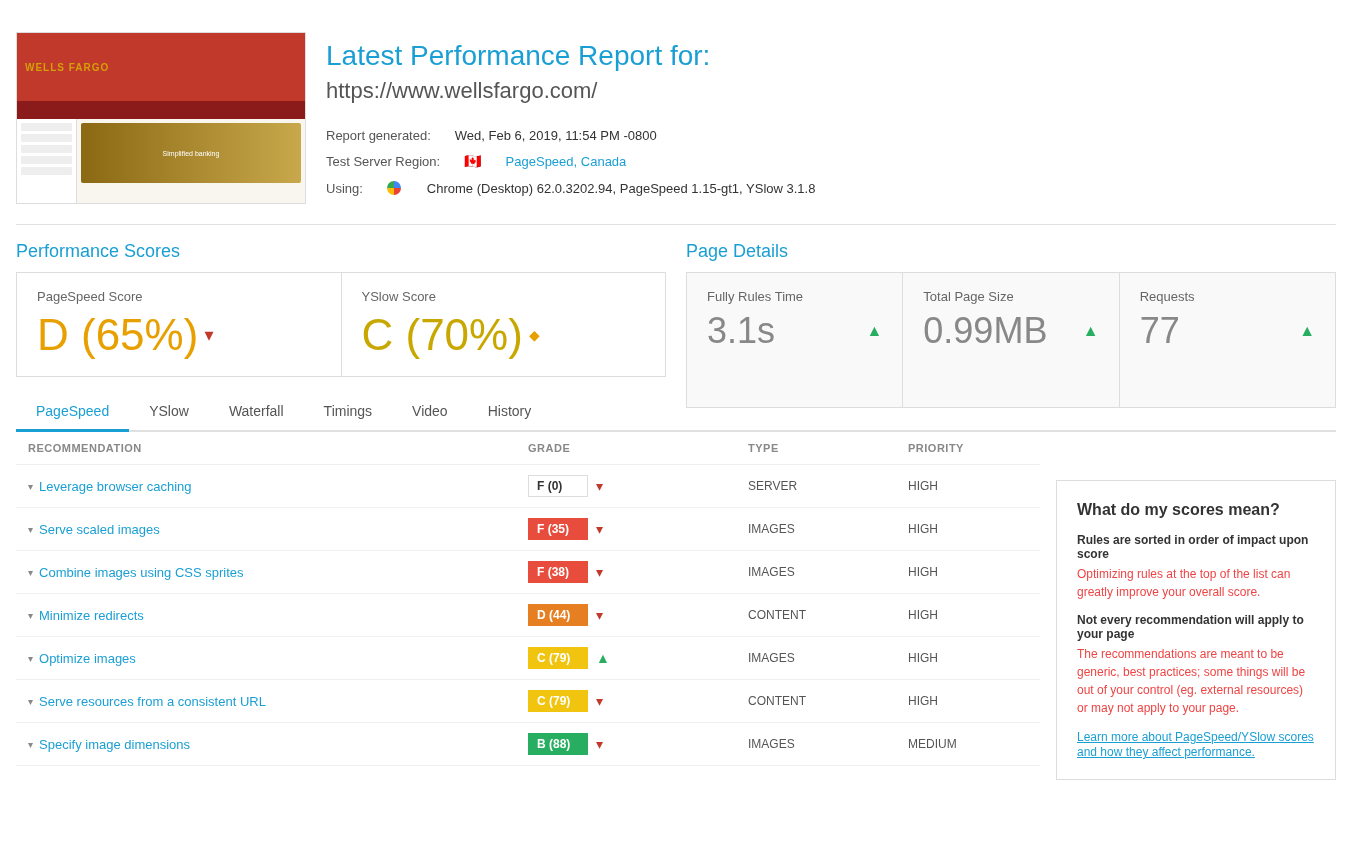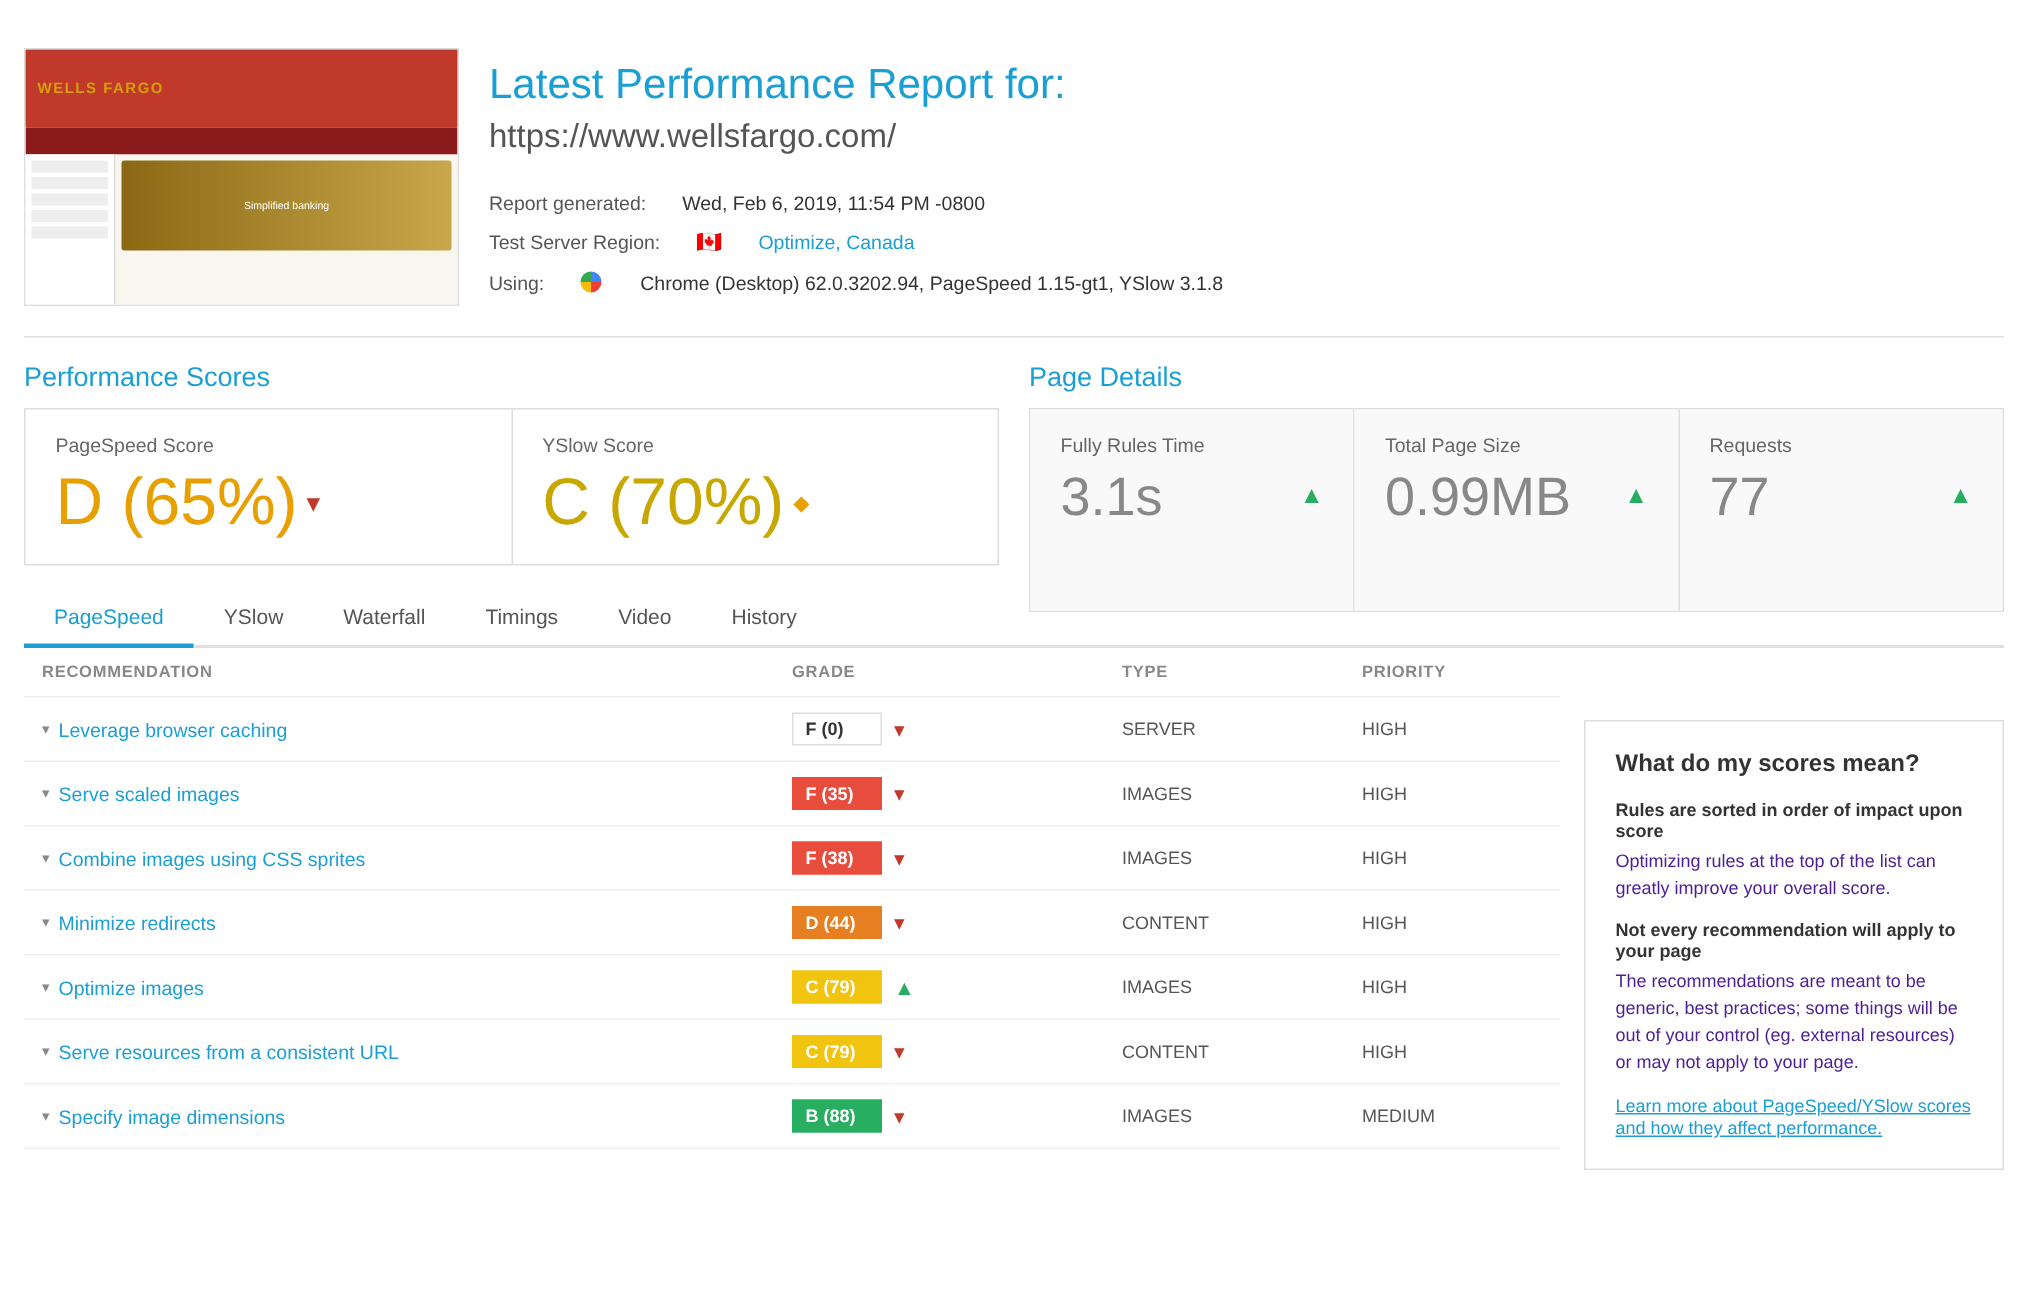--- a/index.html
+++ b/index.html
@@ -4,21 +4,21 @@
   <style>
     * { box-sizing: border-box; margin: 0; padding: 0; }
     body { font-family: Arial, sans-serif; background: #fff; color: #333; font-size: 13px; }
 
     .main-container { max-width: 1352px; margin: 0 auto; padding: 16px; }
 
     
     .header-section { display: flex; gap: 20px; padding: 16px 0 20px 0; border-bottom: 1px solid #e0e0e0; margin-bottom: 16px; }
     .screenshot-box { width: 290px; flex-shrink: 0; border: 1px solid #ddd; overflow: hidden; }
     .screenshot-img { width: 100%; height: 170px; background: linear-gradient(to bottom, #c0392b 0%, #c0392b 30%, #f5f5f5 30%); position: relative; }
-    .wells-header { background: #c0392b; height: 52px; display: flex; align-items: center; padding: 0 8px; }
+    .wells-header { background: #c0392b; height: 68px; display: flex; align-items: center; padding: 0 8px; }
     .wells-logo { color: #d4a007; font-weight: bold; font-size: 10px; letter-spacing: 1px; }
     .wells-nav { background: #8b1a1a; height: 18px; }
     .wells-content { background: #f9f6f0; flex: 1; height: 100px; display: flex; }
     .wells-sidebar { width: 60px; background: #fff; border-right: 1px solid #ddd; padding: 4px; }
     .wells-sidebar-item { background: #eee; height: 8px; margin-bottom: 3px; border-radius: 1px; }
     .wells-main-content { flex: 1; padding: 4px; position: relative; }
     .wells-hero { width: 100%; height: 60px; background: linear-gradient(to right, #8b6914, #c8a84b); border-radius: 2px; display: flex; align-items: center; justify-content: center; }
     .wells-hero-text { color: #fff; font-size: 7px; text-align: center; }
     .header-info { flex: 1; padding-top: 8px; }
     .report-title { color: #1a9fd4; font-size: 28px; font-weight: normal; margin-bottom: 6px; }
@@ -74,21 +74,21 @@
     .grade-arrow { color: #c0392b; font-size: 14px; }
     .grade-arrow-up { color: #27ae60; font-size: 14px; }
     .type-label { color: #555; font-size: 12px; }
     .priority-label { color: #555; font-size: 12px; }
 
     
     .info-box { width: 280px; flex-shrink: 0; border: 1px solid #ddd; padding: 20px; margin-top: 48px; }
     .info-box-title { font-size: 16px; color: #333; font-weight: bold; margin-bottom: 14px; }
     .info-section { margin-bottom: 12px; }
     .info-section-title { font-weight: bold; font-size: 12px; color: #333; margin-bottom: 4px; }
-    .info-section-text { font-size: 12px; color: #4c1d95; line-height: 1.5; }
+    .info-section-text { font-size: 12px; color: #ef4444; line-height: 1.5; }
     .info-link { color: #1a9fd4; font-size: 12px; text-decoration: underline; cursor: pointer; }
   </style>
 </head>
 <body>
 
 <div class="main-container">
 
   <div class="header-section">
     <div class="screenshot-box">
       <div class="screenshot-img">
@@ -117,21 +117,21 @@
       <h1 class="report-title">Latest Performance Report for:</h1>
       <h2 class="report-url">https://www.wellsfargo.com/</h2>
       <div class="report-meta">
         <div class="report-meta-row">
           <span class="meta-label">Report generated:</span>
           <span class="meta-value">Wed, Feb 6, 2019, 11:54 PM -0800</span>
         </div>
         <div class="report-meta-row">
           <span class="meta-label">Test Server Region:</span>
           <span style="font-size:14px;">🇨🇦</span>
-          <span class="meta-value" style="color:#1a9fd4;">Optimize, Canada</span>
+          <span class="meta-value" style="color:#1a9fd4;">PageSpeed, Canada</span>
         </div>
         <div class="report-meta-row">
           <span class="meta-label">Using:</span>
           <span class="chrome-icon"></span>
           <span class="meta-value">Chrome (Desktop) 62.0.3202.94, PageSpeed 1.15-gt1, YSlow 3.1.8</span>
         </div>
       </div>
     </div>
   </div>
 

